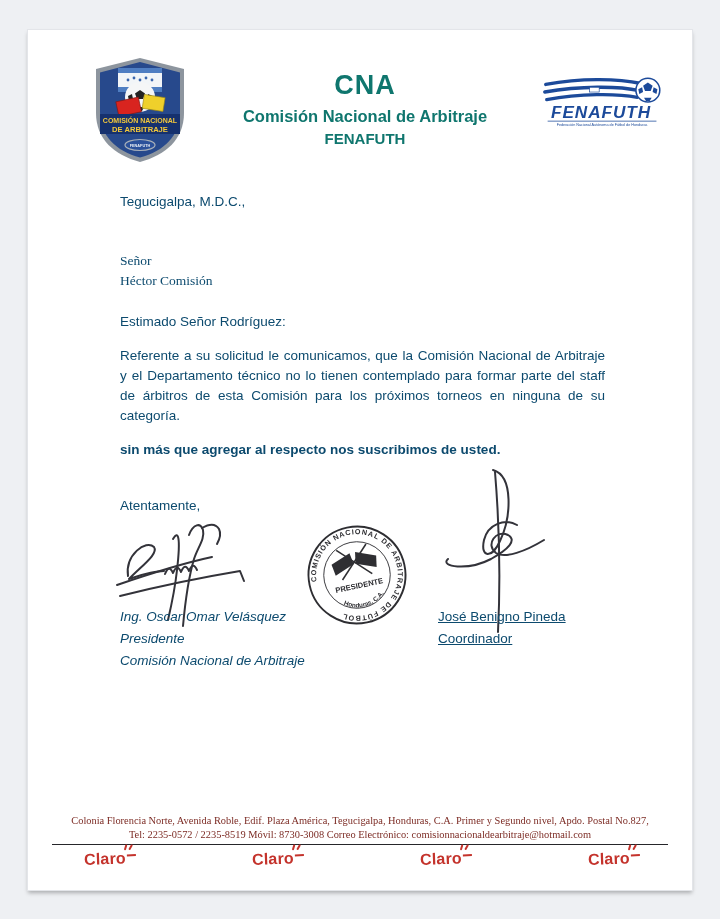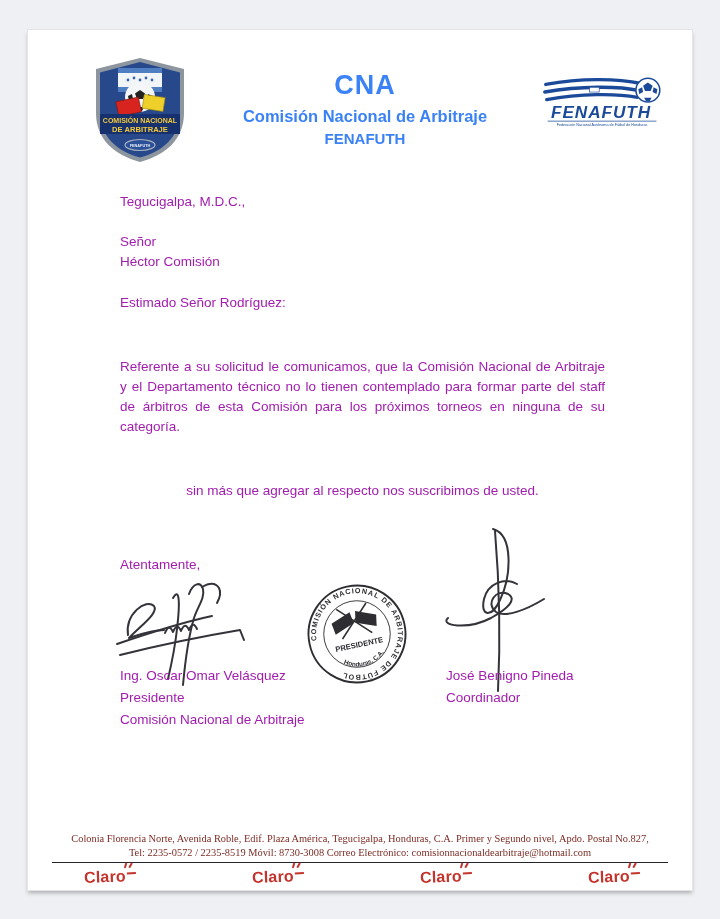--- a/index.html
+++ b/index.html
@@ -12,50 +12,50 @@
   }
   .sheet {
     position:absolute; left:28px; top:30px; width:664px; height:860px;
     background:#ffffff;
     box-shadow:0 0 0 1px #e3e5e9, 0 3px 4px rgba(0,0,0,.28);
   }
 
   
   .header { display:flex; align-items:flex-start; padding:26px 26px 0 62px; }
   .header .shield { width:100px; flex:0 0 100px; }
-  .header-center { flex:1; text-align:center; padding-top:14px; color:#3b82f6; }
+  .header-center { flex:1; text-align:center; padding-top:14px; color:#0f766e; }
   .header-center .acronym { font-size:27px; font-weight:bold; letter-spacing:1px; }
   .header-center .org { font-size:16.5px; font-weight:bold; margin-top:6px; }
   .header-center .fed { font-size:15px; font-weight:bold; margin-top:4px; }
   .header .fena { width:126px; flex:0 0 126px; margin-top:16px; }
 
   
-  .letter { padding:0 87px 0 92px; font-size:13.5px; color:#a21caf; line-height:20px; }
+  .letter { padding:0 87px 0 92px; font-size:13.5px; color:#0c4a6e; line-height:20px; }
   .block-place { margin-top:28px; }
-  .block-recipient { margin-top:20px; }
+  .block-recipient { margin-top:39px;font-family:Liberation Serif, serif; }
   .block-salutation { margin-top:21px; }
-  .para { margin-top:44px; text-align:justify; }
+  .para { margin-top:14px; text-align:justify; }
   .para.first { margin-top:37px; }
-  .para.plain { text-align:center; }
-  .block-closing { margin-top:54px; }
+  .para.plain { text-align:left;font-weight:bold; }
+  .block-closing { margin-top:36px; }
 
   
   .sig-area { position:relative; height:88px; margin-top:2px; }
   .sig-area svg { position:absolute; overflow:visible; }
   .sig-left { left:-8px; top:-6px; }
   .stamp { left:180px; top:0px; }
   .sig-right { left:318px; top:-52px; }
   .sig-names { position:relative; height:70px; }
   .sig-col { position:absolute; top:0; line-height:22px; }
-  .sig-col.left { left:0; }
-  .sig-col.right { left:326px; }
+  .sig-col.left { left:0;font-style:italic; }
+  .sig-col.right { left:318px;text-decoration:underline; }
   .ink { stroke:#33333a; fill:none; stroke-linecap:round; stroke-linejoin:round; }
 
   
-  .sheet-footer { position:absolute; left:24px; right:24px; bottom:4px; }
+  .sheet-footer { position:absolute; left:24px; right:24px; bottom:22px; }
   .footer-address {
     font-family:"Liberation Serif", serif;
     font-size:10.4px; line-height:13.5px; text-align:center;
     color:#7c2b24;
     border-bottom:1.6px solid #26262a;
     padding:0 14px 3px 14px;
   }
   .claro-row { display:flex; justify-content:space-between; padding:5px 28px 0 32px; }
   .claro { position:relative; display:inline-flex; align-items:baseline; color:#c4332c; font-weight:bold; font-size:16px; letter-spacing:.2px; transform:rotate(-2deg); }
   .claro .spark { position:absolute; top:-5px; right:9px; width:2.2px; height:6px; background:#c4332c; transform:rotate(18deg); border-radius:1px; }

